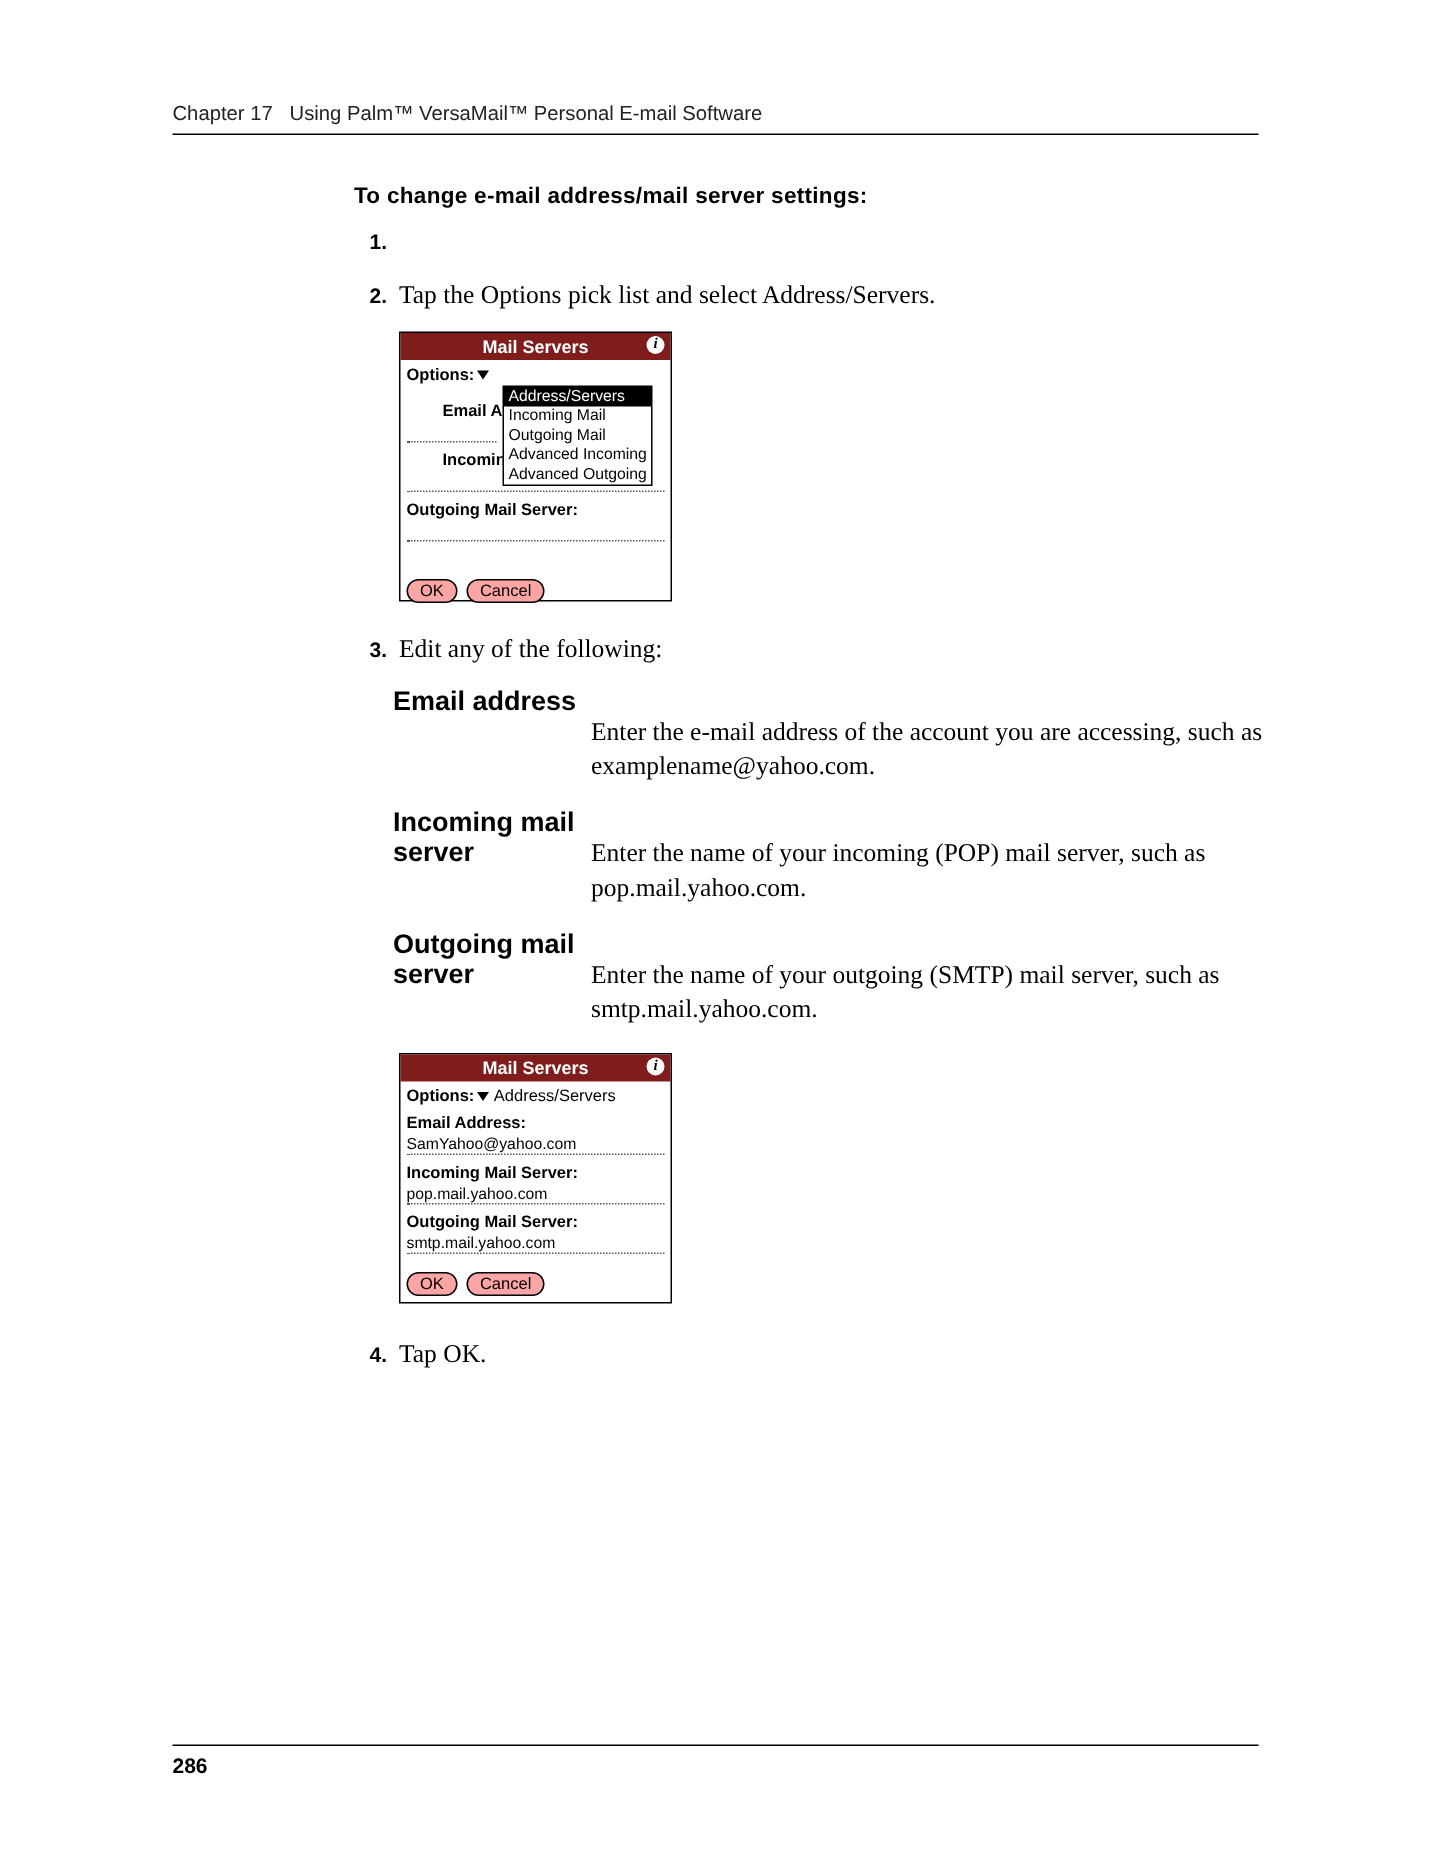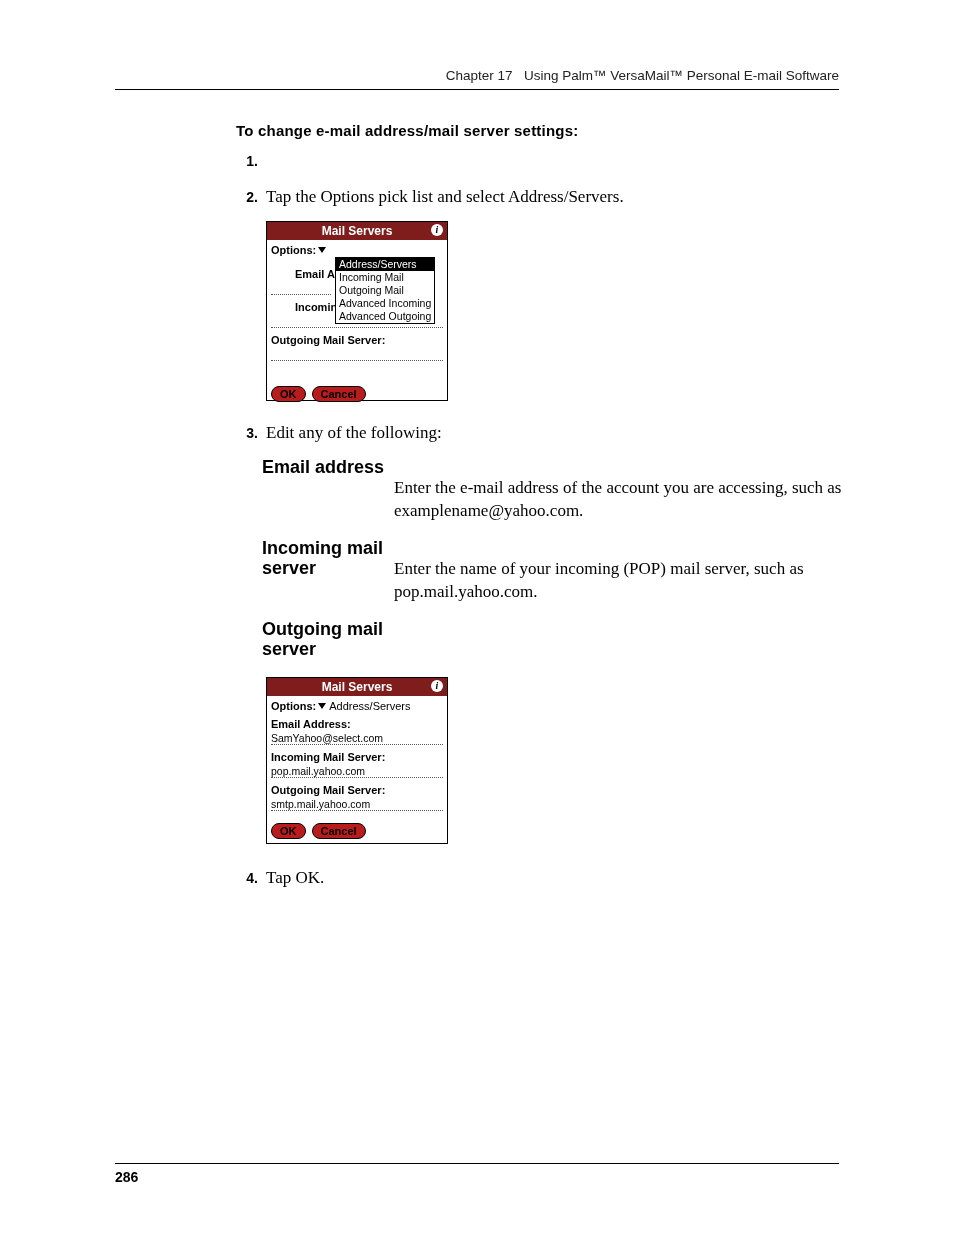--- a/index.html
+++ b/index.html
@@ -4,21 +4,21 @@
 <style>
   html,body { margin:0; padding:0; background:#fff; }
   body {
     width:954px; height:1235px;
     font-family:"Palatino Linotype","Book Antiqua",Palatino,serif;
     color:#000; position:relative;
   }
   .header-line {
     position:absolute; left:115px; right:115px; top:68px;
     font-size:13.5px; font-family:Arial,Helvetica,sans-serif;
-    color:#222; padding-bottom:6px; border-bottom:1px solid #000;text-align:right;
+    color:#222; padding-bottom:6px; border-bottom:1px solid #000;
   }
   .content {
     position:absolute; left:236px; top:122px; width:625px;
   }
   .section-h {
     font-family:Arial,Helvetica,sans-serif;
     font-weight:bold; font-size:15px; letter-spacing:0.2px;
     margin:0 0 10px 0;
   }
   .nstep { margin:0 0 12px 0; display:flex; }
@@ -54,23 +54,22 @@
   .popup div { padding:0 3px; white-space:nowrap; }
   .popup .sel { background:#000; color:#fff; }
   .field-lbl { font-weight:bold; margin-top:6px; }
   .dline {
     border-bottom:1px dotted #555; height:12px; margin:2px 0 4px 0;
     font-size:10.5px; line-height:12px;
   }
   .pbtnrow { padding:4px; }
   .pbtn {
     display:inline-block; border:1px solid #000; border-radius:9px;
-    padding:0 8px; font-size:11px; line-height:14px; background:#b91c1c;
+    padding:0 8px; font-size:11px; line-height:14px; background:#fca5a5;
     margin-right:3px;
-    font-weight:bold;
   }
   .partial { display:inline;padding-left:24px; }
   .tbl { margin:4px 0 18px 26px; width:600px; }
   .trow { display:flex; margin-bottom:16px; }
   .tlab {
     width:132px; flex:none; font-family:Arial,Helvetica,sans-serif;
     font-weight:bold; font-size:18px; line-height:20px;
   }
   .tdesc { font-size:17px; line-height:23px;margin-top:19px; }
   .pagefoot {
@@ -144,37 +143,38 @@
     <div class="trow">
       <div class="tlab">Email address</div>
       <div class="tdesc">Enter the e-mail address of the account you are accessing, such as examplename@yahoo.com.</div>
     </div>
     <div class="trow">
       <div class="tlab">Incoming mail server</div>
       <div class="tdesc">Enter the name of your incoming (POP) mail server, such as pop.mail.yahoo.com.</div>
     </div>
     <div class="trow">
       <div class="tlab">Outgoing mail server</div>
+      <div class="tdesc">Enter the name of your outgoing (SMTP) mail server, such as smtp.mail.yahoo.com.</div>
     </div>
   </div>
 
   <div class="palm-fig">
     <div class="palm">
       <div class="palm-title">
         <span>Mail Servers</span>
         <span class="info-dot">i</span>
       </div>
       <div class="palm-body">
         <div class="opt-row">
           <span class="opt-lbl">Options:</span>
           <span class="tri"></span>
           <span>Address/Servers</span>
         </div>
         <div class="field-lbl">Email Address:</div>
-        <div class="dline">SamYahoo@select.com</div>
+        <div class="dline">SamYahoo@yahoo.com</div>
         <div class="field-lbl">Incoming Mail Server:</div>
         <div class="dline">pop.mail.yahoo.com</div>
         <div class="field-lbl">Outgoing Mail Server:</div>
         <div class="dline">smtp.mail.yahoo.com</div>
       </div>
       <div class="pbtnrow">
         <span class="pbtn">OK</span>
         <span class="pbtn">Cancel</span>
       </div>
     </div>

